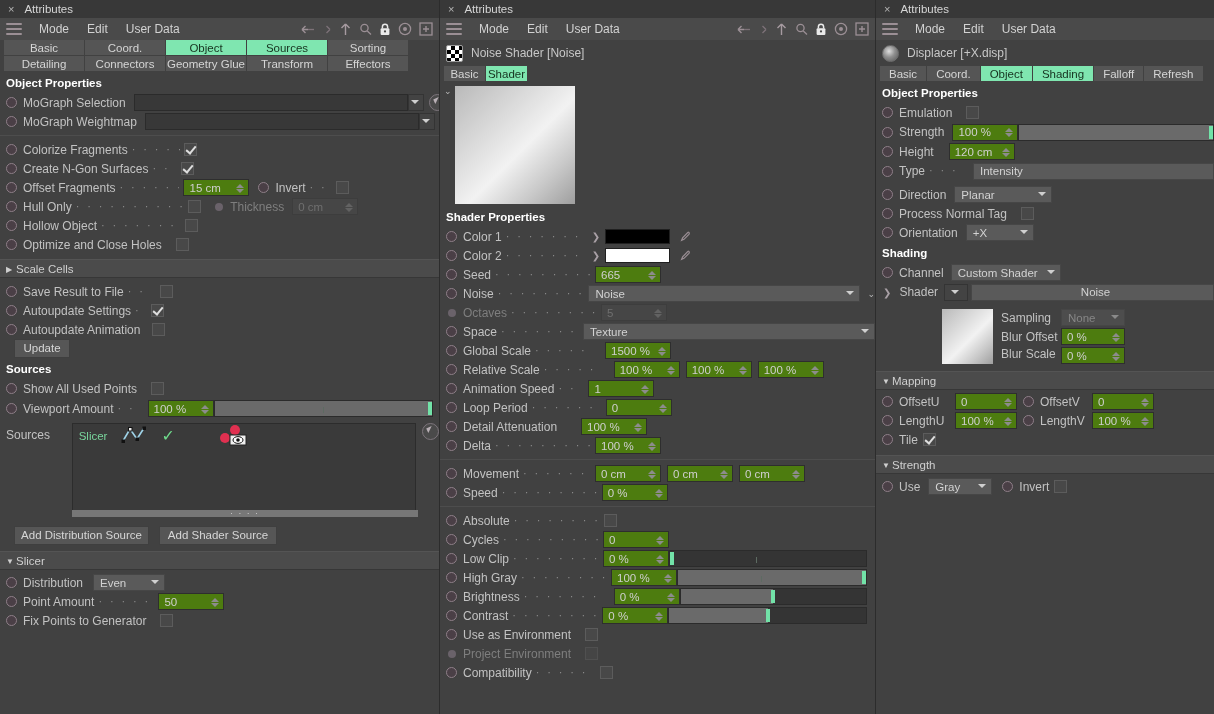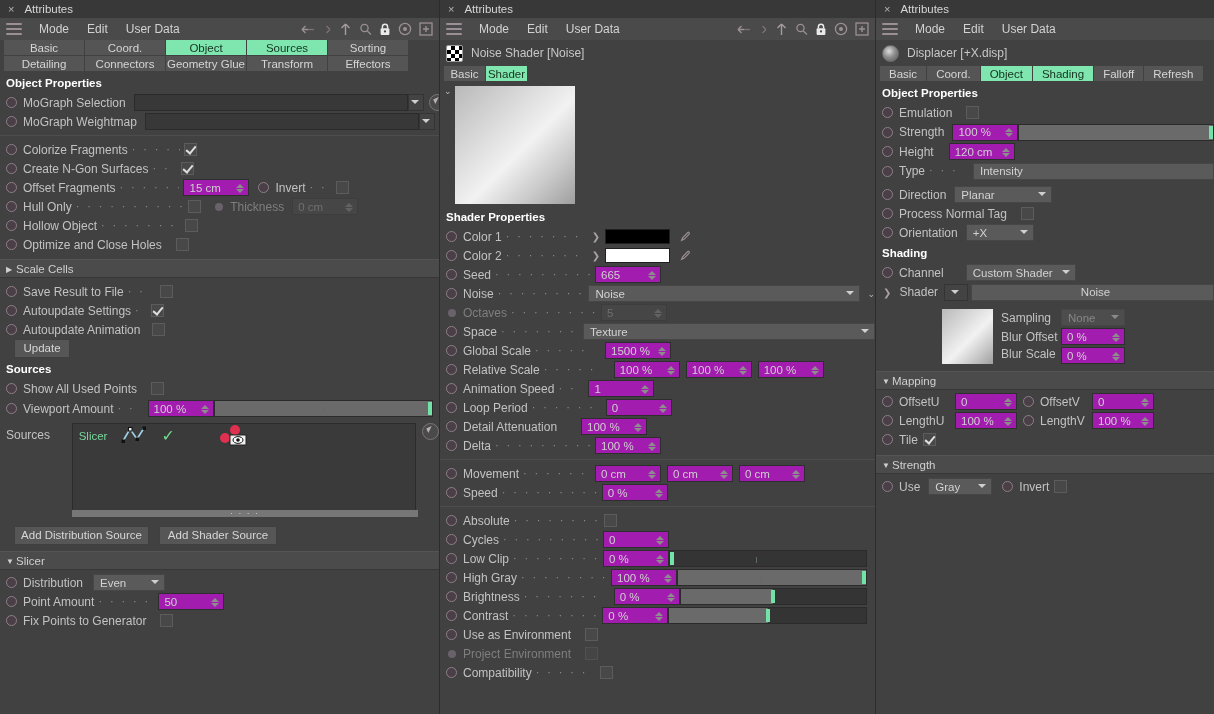--- a/index.html
+++ b/index.html
@@ -82,21 +82,21 @@
   }
   .bullet.dim { border:1.5px solid #5a5258; background:#474246; }
   .bullet.plain { border:none; background:#6a626a; width:8px; height:8px; margin-left:1.5px; margin-right:7.5px; }
   .lbl { color:#c2c2c2; font-size:12px; white-space:nowrap; }
   .lbl.dim { color:#7e7e7e; }
   .dots { flex:1; overflow:hidden; color:#8d8d8d; font-size:11px; letter-spacing:2.4px;
           white-space:nowrap; margin:0 4px; position:relative; top:-1px; }
 
   
   .num {
-    background:#a21caf; border:1px solid #2e2e2e; height:17px;
+    background:#4d7c0f; border:1px solid #2e2e2e; height:17px;
     display:flex; align-items:center; color:#cfcfcf; font-size:11.5px;
     padding-left:5px; position:relative; flex:0 0 auto;
   }
   .num.dim { color:#6f6f6f; background:#464646; border-color:#3d3d3d; }
   .spin { position:absolute; right:3px; top:1px; width:9px; height:14px;
           display:flex; flex-direction:column; justify-content:center; gap:1px; }
   .spin i { width:0; height:0; border-left:4px solid transparent; border-right:4px solid transparent; }
   .spin i.up { border-bottom:4px solid #8c8c8c; }
   .spin i.dn { border-top:4px solid #8c8c8c; }
   .num.dim .spin i.up { border-bottom-color:#626262; }
@@ -953,21 +953,21 @@
         <span>+X</span>
         <i class="chev"></i>
       </span>
     </div>
 
     <div class="sect">Shading</div>
 
     <div class="row">
       <span class="bullet"></span>
       <span class="lbl">Channel</span>
-      <span class="sel" style="width:110px;margin-left:22px">
+      <span class="sel" style="width:110px;margin-left:7px">
         <span>Custom Shader</span>
         <i class="chev"></i>
       </span>
     </div>
 
     <div class="row" style="height:20px">
       <span class="arrow-r" style="margin-left:1px;margin-right:8px">❯</span>
       <span class="lbl">Shader</span>
       <span class="sel dark" style="width:24px;height:17px;padding:0;margin-left:6px">
           <i class="chev" style="right:8px"></i>

